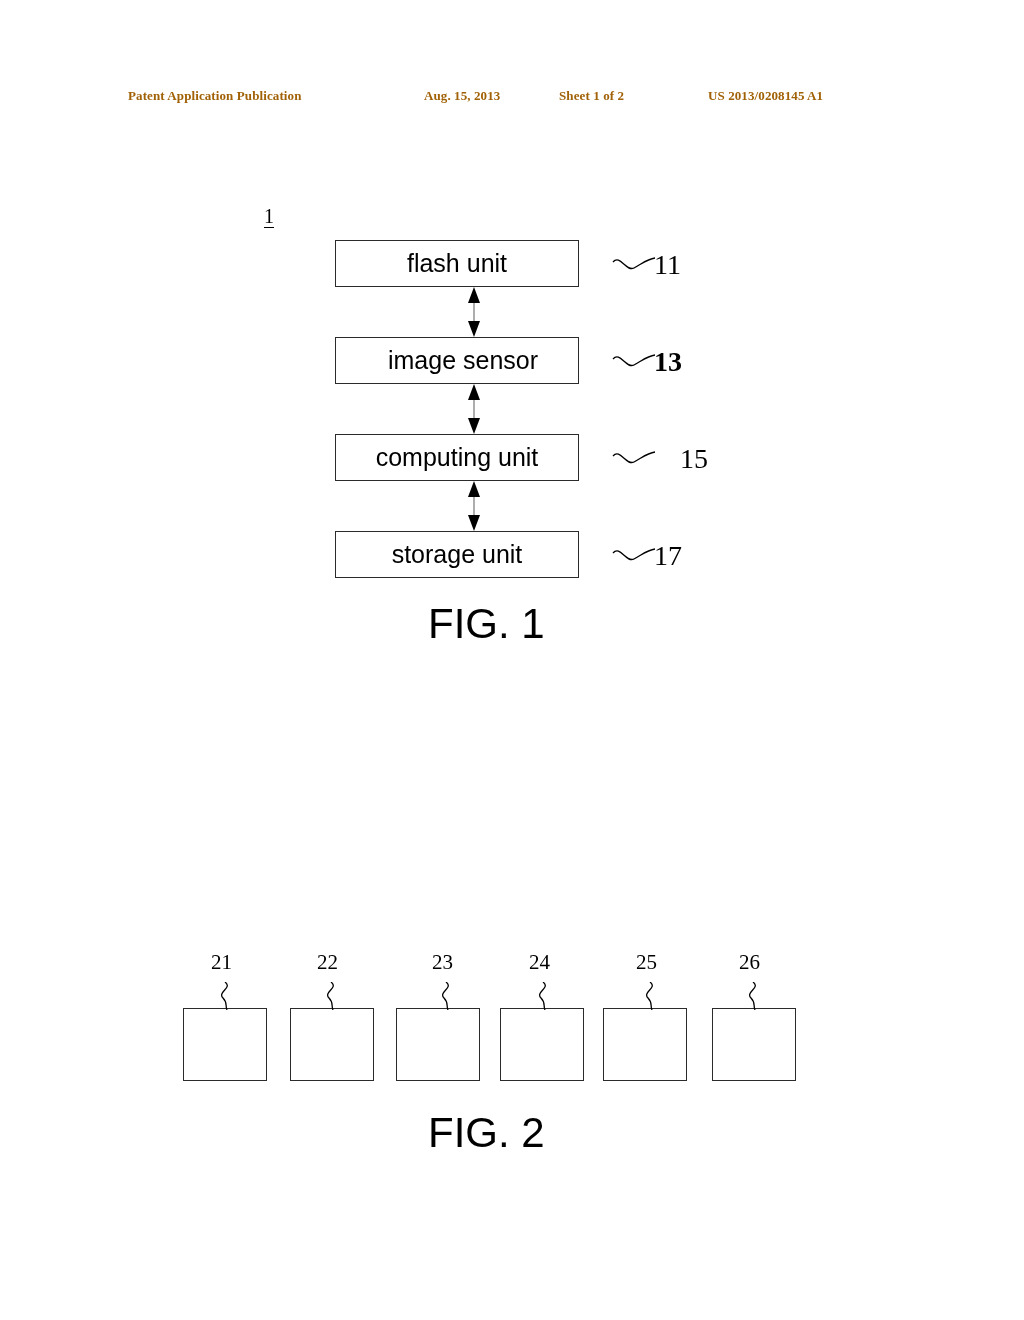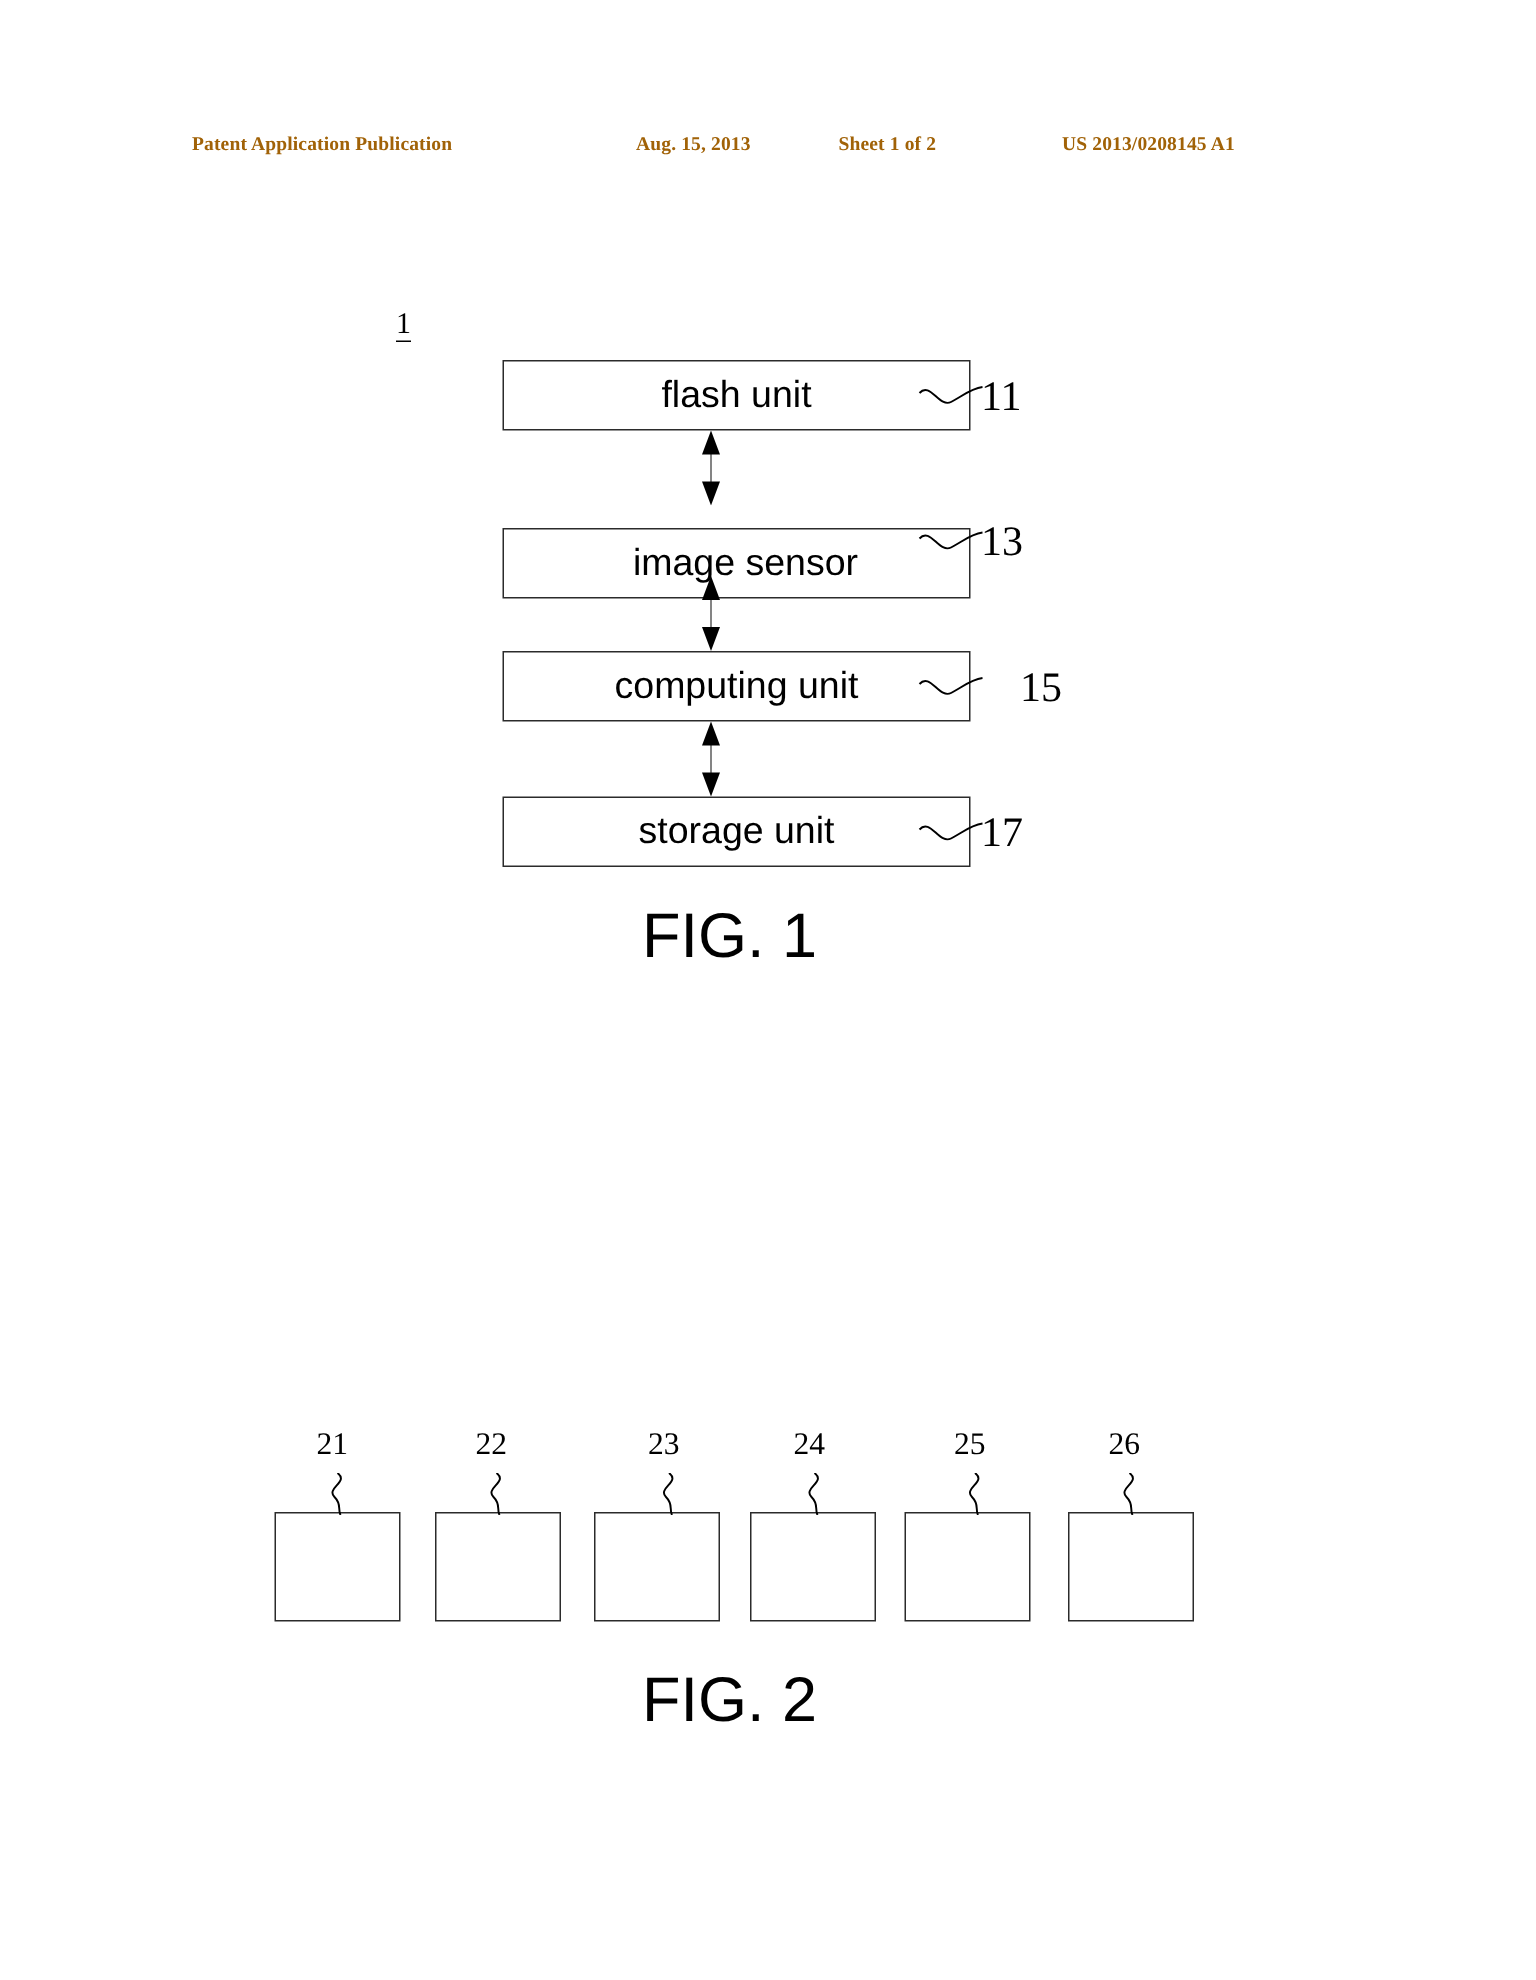--- a/index.html
+++ b/index.html
@@ -53,38 +53,38 @@
     font-family: "Liberation Serif", serif;
     font-size: 20px;
     line-height: 20px;
     border-bottom: 1.6px solid #000;
     padding-bottom: 1px;
     color: #000;
   }
   .fig1-box {
     position: absolute;
     left: 335px;
-    width: 312px;
+    width: 244px;
     height: 47px;
     box-sizing: border-box;
     border: 1.7px solid #2b2b2b;
     background: #ffffff;
     display: flex;
     align-items: center;
     justify-content: center;
   }
   .fig1-box-label {
     font-family: "Liberation Sans", sans-serif;
     font-size: 25px;
     line-height: 25px;
     color: #000;
     white-space: nowrap;
   }
   #fig1-box-flash   { top: 240px; }
-  #fig1-box-sensor  { top: 352px; padding-left: 12px; }
+  #fig1-box-sensor  { top: 337px; padding-left: 12px; }
   #fig1-box-compute { top: 434px; }
   #fig1-box-storage { top: 531px; }
 
   .fig1-arrow {
     position: absolute;
     left: 466px;
     width: 16px;
     height: 50px;
   }
   #fig1-arrow-1 { top: 287px; }
@@ -103,21 +103,21 @@
     font-family: "Liberation Serif", serif;
     font-size: 28px;
     line-height: 21px;
     color: #000;
   }
   #fig1-leader-11 { top: 252px; }
   #fig1-leader-13 { top: 349px; }
   #fig1-leader-15 { top: 446px; }
   #fig1-leader-17 { top: 543px; }
   #fig1-num-11 { top: 254px; }
-  #fig1-num-13 { top: 351px; }
+  #fig1-num-13 { top: 351px; font-weight: bold; }
   #fig1-num-15 { top: 448px; margin-left: 26px; }
   #fig1-num-17 { top: 545px; }
 
   .fig-caption {
     position: absolute;
     font-family: "Liberation Sans", sans-serif;
     font-size: 42px;
     line-height: 42px;
     color: #000;
     white-space: nowrap;

